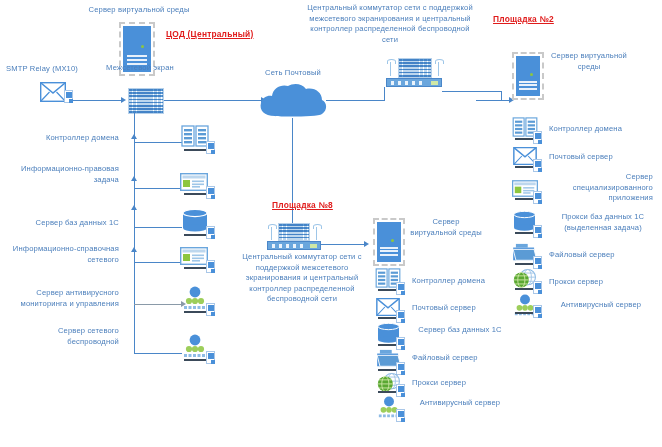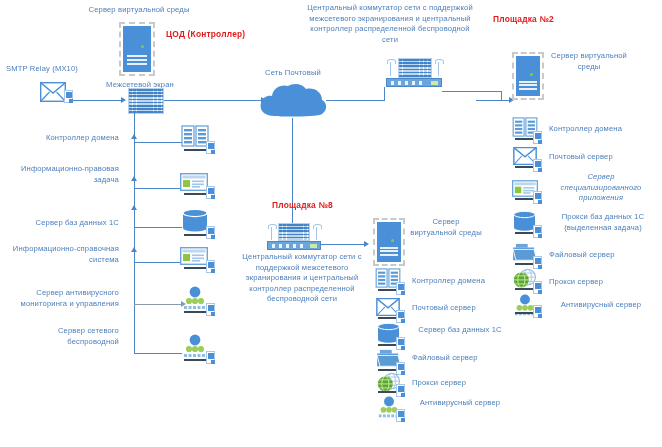--- a/index.html
+++ b/index.html
@@ -9,21 +9,21 @@
     color:#4a7ebb;
   }
   .lbl{
     position:absolute;font-size:7.6px;line-height:10.5px;color:#4a7ebb;
     text-align:center;letter-spacing:.15px;white-space:normal;
   }
   .lbl.left{text-align:right;}
   .lbl.right{text-align:left;}
   .site-tag{
     position:absolute;font-size:8.4px;font-weight:bold;color:#e01b1b;
-    letter-spacing:.2px;white-space:nowrap;
+    text-decoration:underline;letter-spacing:.2px;white-space:nowrap;
   }
   
   .ln{position:absolute;background:#4a86c8;}
   .lnh{height:1.4px;}
   .lnv{width:1.4px;}
   .arw{position:absolute;width:0;height:0;}
   .arw.r{border-top:3.2px solid transparent;border-bottom:3.2px solid transparent;border-left:5px solid #4a86c8;}
   .arw.u{border-left:3.2px solid transparent;border-right:3.2px solid transparent;border-bottom:5px solid #4a86c8;}
   .arw.gr{border-top:3.2px solid transparent;border-bottom:3.2px solid transparent;border-left:5px solid #8a9aa8;}
   .ln.grey{background:#8a9aa8;}
@@ -57,21 +57,21 @@
   .cloud{position:absolute;}
   
   .ic{position:absolute;}
   .ic svg{display:block;}
 </style>
 </head>
 <body>
 
 <div class="lbl" style="left:80px;top:5px;width:118px;">Сервер виртуальной среды</div>
 
-<div class="site-tag" style="left:166px;top:29px;">ЦОД (Контроллер)</div>
+<div class="site-tag" style="left:166px;top:29px;">ЦОД (Центральный)</div>
 
 <div class="tower" style="left:119px;top:22px;width:36px;height:54px;">
   <div class="body">
     <div class="dot"></div>
     <div class="bar" style="top:62%;"></div>
     <div class="bar" style="top:71%;"></div>
     <div class="bar" style="top:80%;"></div>
   </div>
 </div>
 
@@ -79,21 +79,21 @@
 
 <div class="ic" style="left:40px;top:82px;">
   <svg width="26" height="20" viewBox="0 0 26 20">
     <rect x="0.6" y="0.6" width="24.8" height="18.8" fill="#ffffff" stroke="#4a90d9" stroke-width="1.6"></rect>
     <path d="M1 1 L13 11 L25 1" fill="none" stroke="#4a90d9" stroke-width="1.6"></path>
     <path d="M1 19 L9.5 10 M25 19 L16.5 10" fill="none" stroke="#4a90d9" stroke-width="1.2"></path>
   </svg>
 </div>
 <div class="dev" style="left:64px;top:90px;"></div>
 
-<div class="lbl" style="left:95px;top:80px;width:90px;">Межсетевой экран</div>
+<div class="lbl" style="left:95px;top:63px;width:90px;">Межсетевой экран</div>
 
 <div class="brick" style="left:128px;top:88px;width:36px;height:26px;"></div>
 
 <div class="ln lnh" style="left:73px;top:100px;width:49px;"></div>
 <div class="arw r" style="left:121px;top:97px;"></div>
 
 <div class="ln lnh" style="left:164px;top:100px;width:98px;"></div>
 <div class="arw r" style="left:261px;top:97px;"></div>
 
 <div class="ln lnv" style="left:134px;top:112px;height:242px;"></div>
@@ -145,21 +145,21 @@
   <svg width="26" height="24" viewBox="0 0 26 24">
     <ellipse cx="13" cy="4" rx="12" ry="3.6" fill="#4a90d9"></ellipse>
     <rect x="1" y="4" width="24" height="15" fill="#4a90d9"></rect>
     <ellipse cx="13" cy="19" rx="12" ry="3.6" fill="#4a90d9"></ellipse>
     <ellipse cx="13" cy="4" rx="12" ry="3.6" fill="none" stroke="#ffffff" stroke-width="1.1"></ellipse>
   </svg>
 </div>
 <div class="devlead" style="left:184px;top:234px;width:22px;"></div>
 <div class="dev" style="left:206px;top:226px;"></div>
 
-<div class="lbl left" style="left:4px;top:244px;width:115px;">Информационно-справочная система</div>
+<div class="lbl left" style="left:4px;top:244px;width:115px;">Информационно-справочная сетевого</div>
 <div class="ln lnh" style="left:134px;top:262px;width:48px;"></div>
 <div class="arw u" style="left:131px;top:247px;"></div>
 <div class="ic" style="left:180px;top:247px;">
   <svg width="28" height="18" viewBox="0 0 28 18">
     <rect x="0.7" y="0.7" width="26.6" height="16.6" fill="#ffffff" stroke="#6aa6dd" stroke-width="1.4"></rect>
     <rect x="2.5" y="2.5" width="23" height="3" fill="#bdd7ee"></rect>
     <rect x="3" y="7" width="7" height="7" fill="#8dc63f"></rect>
     <g fill="#9ec6e8">
         <rect x="12" y="7.5" width="12" height="1.6"></rect>
         <rect x="12" y="10.5" width="12" height="1.6"></rect>
@@ -424,21 +424,21 @@
     <rect x="3" y="7" width="7" height="7" fill="#8dc63f"></rect>
     <g fill="#9ec6e8">
         <rect x="12" y="7.5" width="12" height="1.6"></rect>
         <rect x="12" y="10.5" width="12" height="1.6"></rect>
         <rect x="12" y="13" width="8" height="1.6"></rect>
       </g>
   </svg>
 </div>
 <div class="devlead" style="left:515px;top:198px;width:18px;"></div>
 <div class="dev" style="left:533px;top:191px;"></div>
-<div class="lbl right" style="left:549px;top:172px;width:104px;text-align:center;font-style:italic;">Сервер специализированного приложения</div>
+<div class="lbl right" style="left:549px;top:172px;width:104px;text-align:right;">Сервер специализированного приложения</div>
 
 <div class="ic" style="left:513px;top:211px;">
   <svg width="23" height="21" viewBox="0 0 26 24">
     <ellipse cx="13" cy="4" rx="12" ry="3.6" fill="#4a90d9"></ellipse>
     <rect x="1" y="4" width="24" height="15" fill="#4a90d9"></rect>
     <ellipse cx="13" cy="19" rx="12" ry="3.6" fill="#4a90d9"></ellipse>
     <ellipse cx="13" cy="4" rx="12" ry="3.6" fill="none" stroke="#ffffff" stroke-width="1.1"></ellipse>
   </svg>
 </div>
 <div class="devlead" style="left:515px;top:232px;width:18px;"></div>

